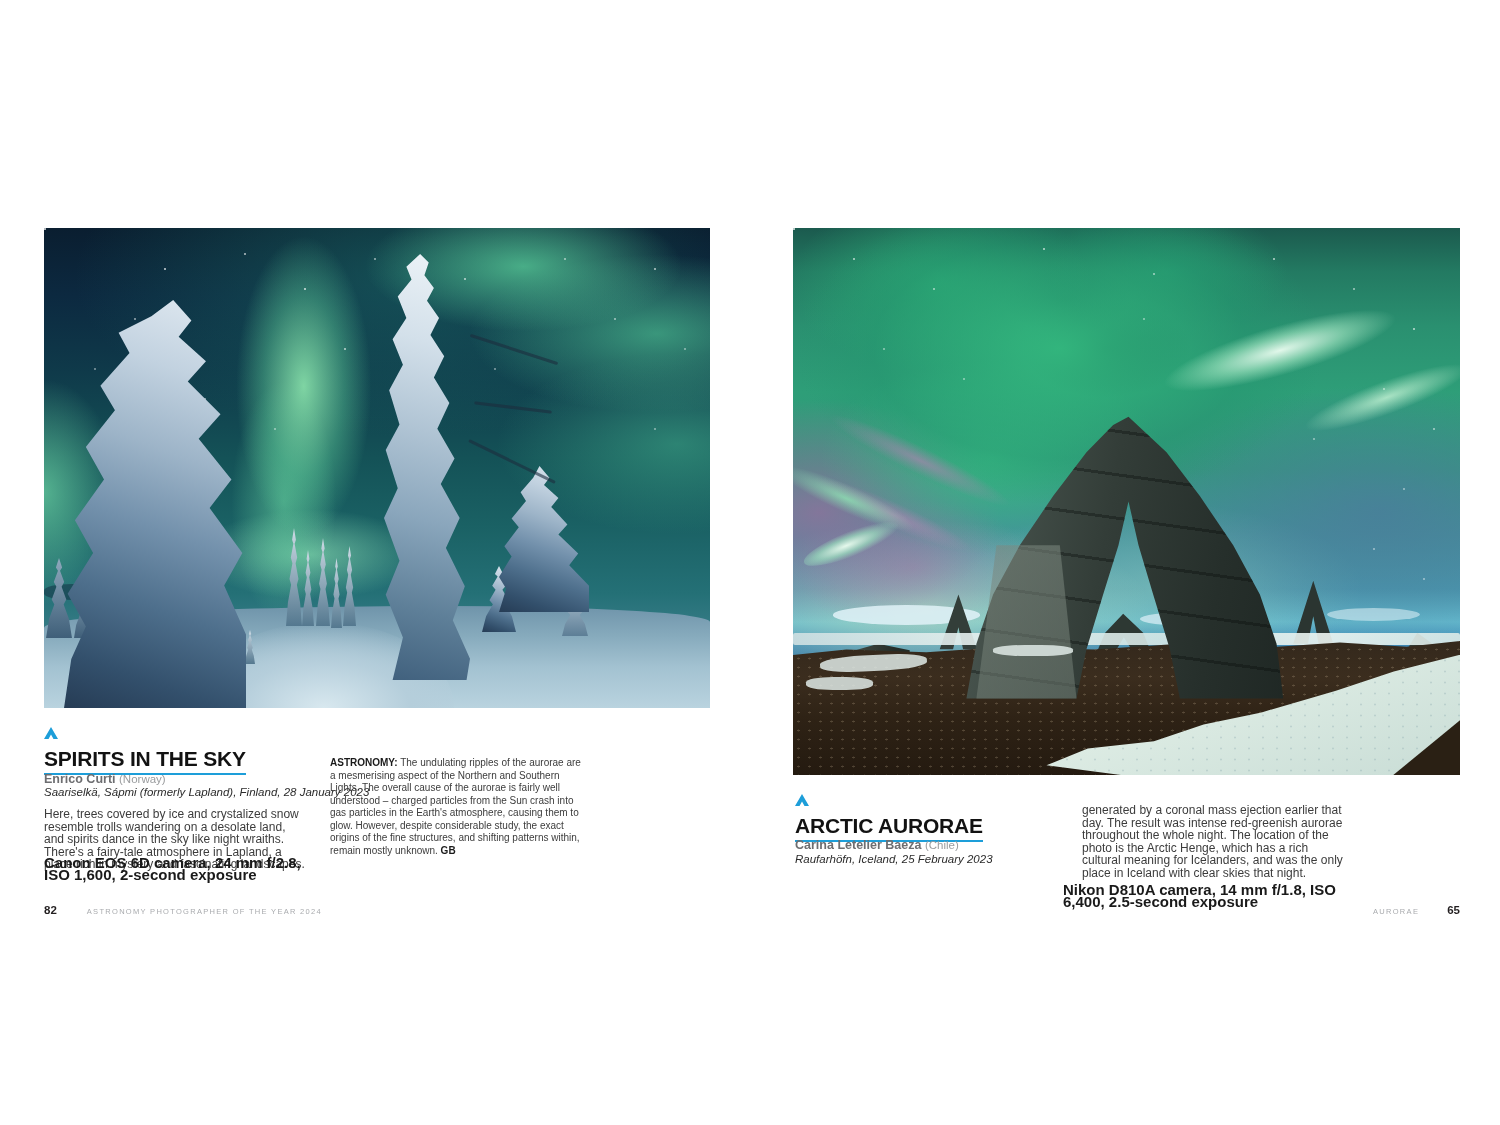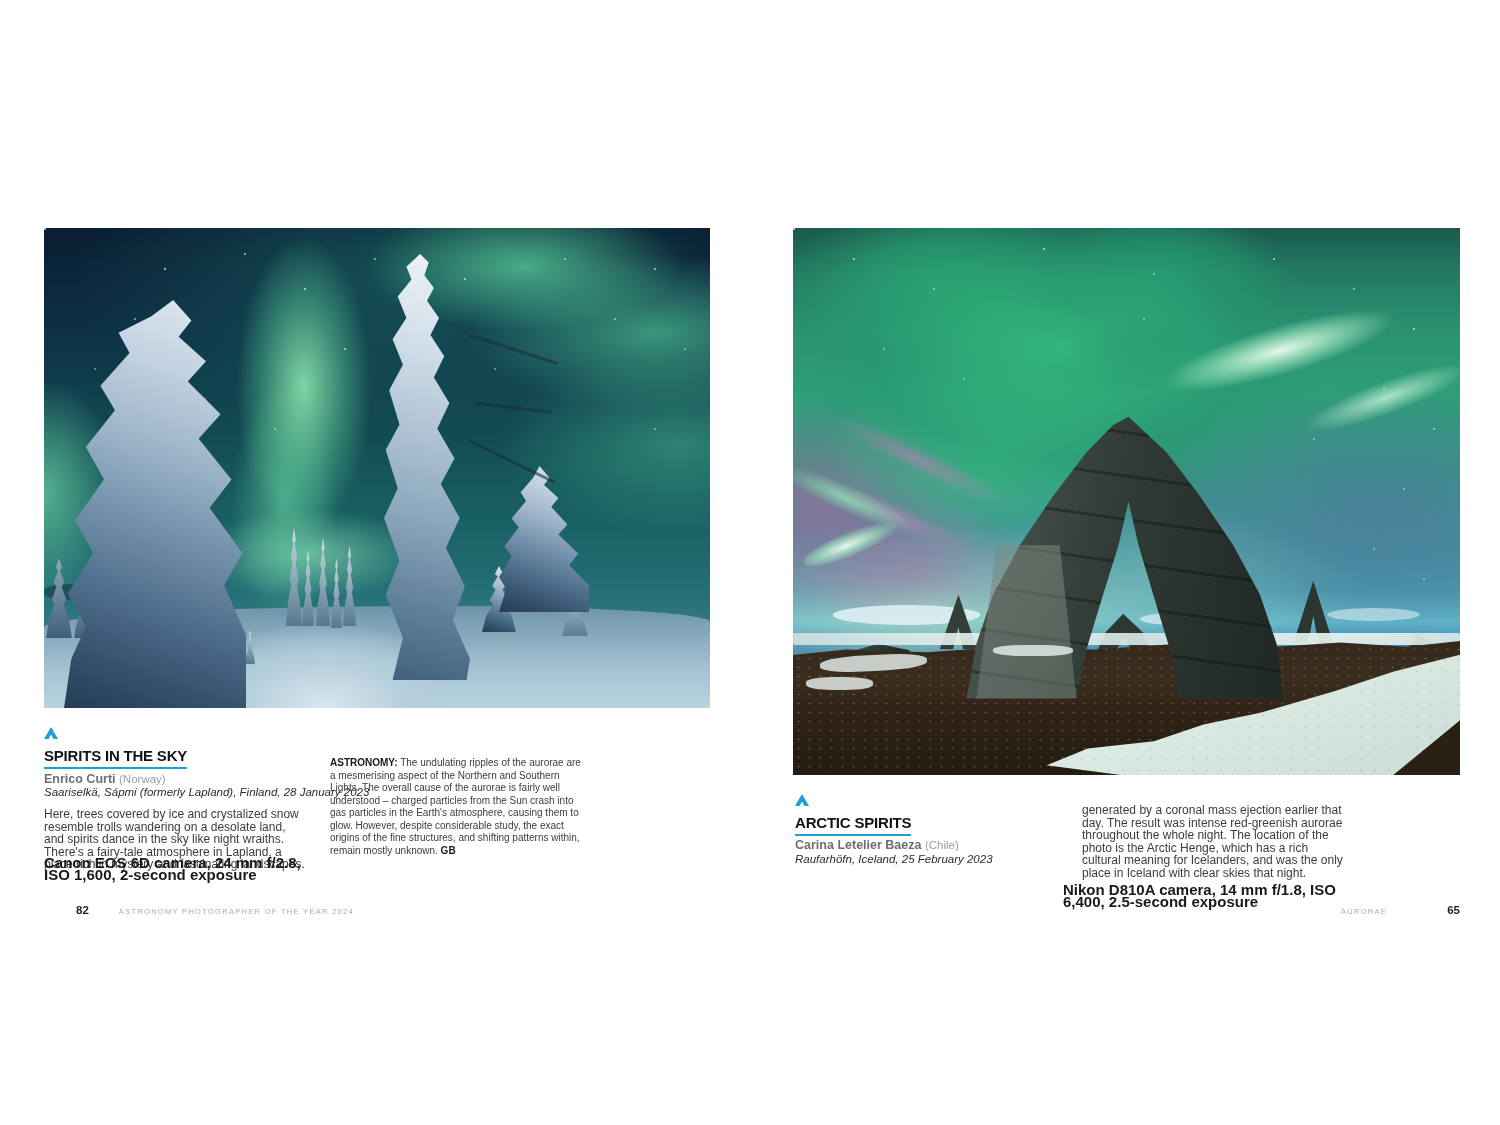--- a/index.html
+++ b/index.html
@@ -129,32 +129,32 @@
   .snow-br::after{content:"";position:absolute;inset:0;
     background-image:radial-gradient(rgba(140,170,175,.35) 1px, rgba(0,0,0,0) 1.5px);background-size:14px 11px;}
   .soil-corner{right:0;bottom:0;width:10%;height:10%;background:#2a2014;clip-path:polygon(100% 0,100% 100%,0 100%);}
   .snow-patch{position:absolute;background:#dfeae6;border-radius:40%;opacity:.85;}
   .snow-l1{left:4%;top:78%;width:16%;height:3%;transform:rotate(-3deg);}
   .snow-l2{left:2%;top:82%;width:10%;height:2.4%;}
   .snow-mid{left:30%;top:76.3%;width:12%;height:2%;}
 
   
   .arrow{position:absolute;width:14px;height:12px;color:var(--accent);}
-  .page-title{position:absolute;font-weight:bold;font-size:15px;line-height:1;letter-spacing:-0.2px;color:#121212;
+  .page-title{position:absolute;font-weight:bold;font-size:21px;line-height:1;letter-spacing:-0.2px;color:#121212;
     border-bottom:2px solid var(--accent);padding-bottom:4px;display:inline-block;}
   .author-line{position:absolute;font-size:12.5px;line-height:1;}
   .author-name{font-weight:bold;color:#6d6e71;margin-top:46px;}
   .author-country{color:#9a9c9e;font-size:11.5px;}
   .location{position:absolute;font-style:italic;font-size:11.5px;color:#2b2b2b;line-height:1;}
   .desc{position:absolute;font-size:12px;line-height:12.5px;color:#3c3c3c;}
   .camera{position:absolute;font-size:15px;line-height:12px;font-weight:bold;color:#1a1a1a;}
   .astro{position:absolute;left:330px;top:757px;width:256px;font-size:10px;line-height:12.5px;color:#3c3c3c;}
   .astro b{color:#1a1a1a;}
   .footer{position:absolute;display:flex;align-items:baseline;}
-  .footer-num{font-weight:bold;font-size:11.5px;color:#231f20;margin-left:32px;}
+  .footer-num{font-weight:bold;font-size:11.5px;color:#231f20;}
   .footer-label{font-size:7.5px;letter-spacing:1.3px;color:#a9abae;}
   .footer-left{left:44px;top:904px;gap:30px;}
   .footer-right{left:1160px;top:904px;width:300px;justify-content:flex-end;gap:28px;}
 </style>
 </head>
 <body>
 
 <div class="spread">
 
   <figure class="photo photo-left" style="margin:0;">
@@ -228,21 +228,21 @@
     <div class="abs snow-br"></div>
     <div class="abs soil-corner"></div>
     <div class="snow-patch snow-l1"></div>
     <div class="snow-patch snow-l2"></div>
     <div class="snow-patch snow-mid"></div>
   </figure>
 
   <svg class="arrow" style="left:795px;top:794px;" viewBox="0 0 14 12">
     <polygon points="7,0 14,12 9.5,12 7,7.5 4.5,12 0,12" fill="currentColor"></polygon>
   </svg>
-  <h2 class="page-title" style="left:795px;top:815px;margin:0;">ARCTIC SPIRITS</h2>
+  <h2 class="page-title" style="left:795px;top:815px;margin:0;">ARCTIC AURORAE</h2>
   <div class="author-line" style="left:795px;top:839px;">
     <span class="author-name">Carina Letelier Baeza</span>
     <span class="author-country">(Chile)</span>
   </div>
   <div class="location" style="left:795px;top:854px;">Raufarhöfn, Iceland, 25 February 2023</div>
   <div class="desc" style="left:1082px;top:804px;width:268px;">generated by a coronal mass ejection earlier that day. The result was intense red-greenish aurorae throughout the whole night. The location of the photo is the Arctic Henge, which has a rich cultural meaning for Icelanders, and was the only place in Iceland with clear skies that night.</div>
   <div class="camera" style="left:1063px;top:884px;width:290px;">Nikon D810A camera, 14 mm f/1.8, ISO 6,400, 2.5-second exposure</div>
 
   <div class="footer footer-right">
     <span class="footer-label">AURORAE</span>

